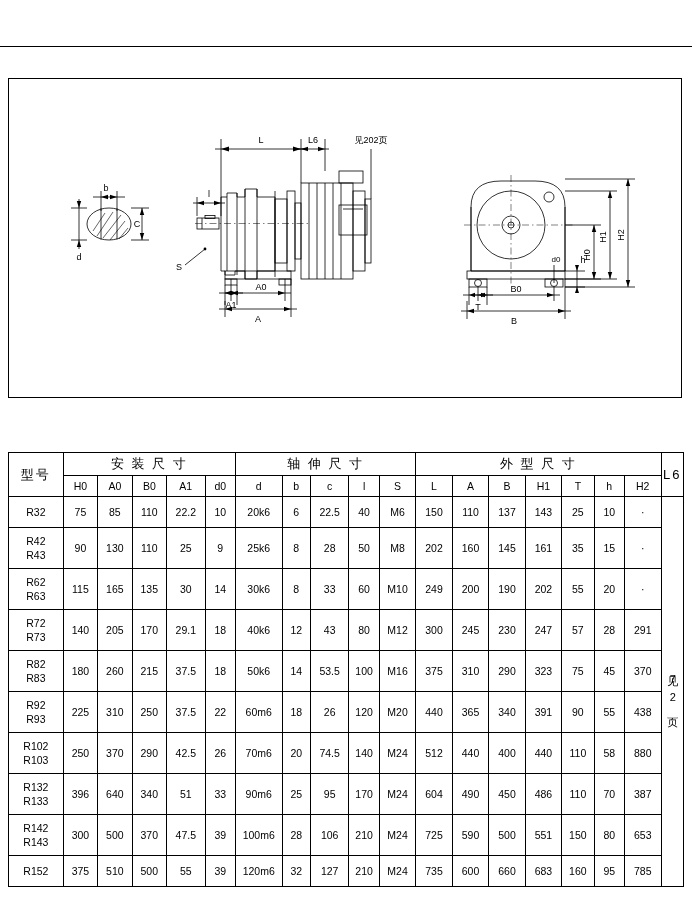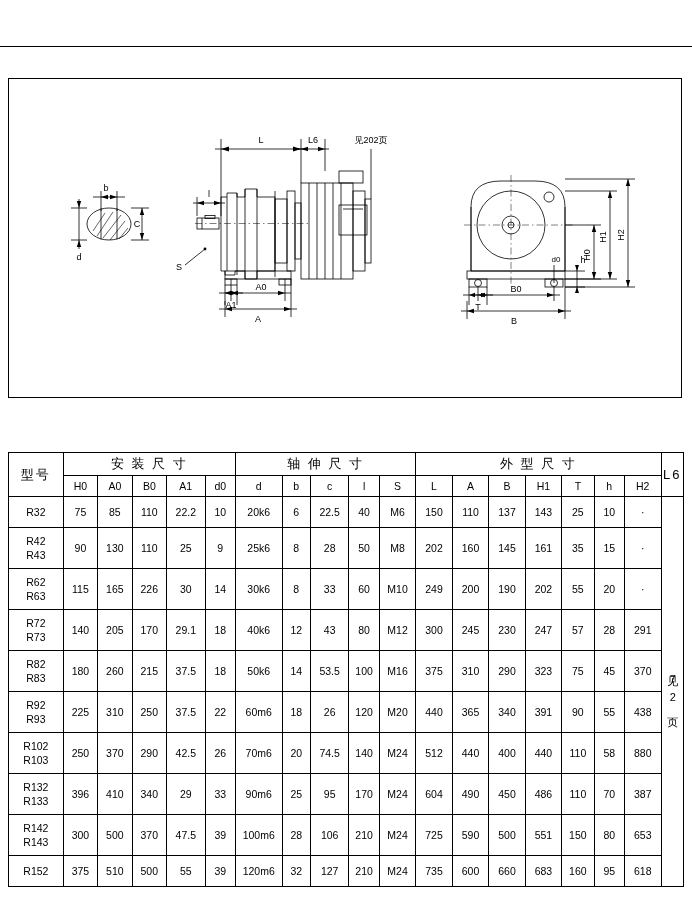--- a/index.html
+++ b/index.html
@@ -427,21 +427,21 @@
           <td class="dash">·</td>
         </tr>
 
         <tr>
           <td class="model-cell">
             <span>R62</span>
             <span>R63</span>
           </td>
           <td>115</td>
           <td>165</td>
-          <td>226</td>
+          <td>135</td>
           <td>30</td>
           <td>14</td>
           <td>30k6</td>
           <td>8</td>
           <td>33</td>
           <td>60</td>
           <td>M10</td>
           <td>249</td>
           <td>200</td>
           <td>190</td>
@@ -546,23 +546,23 @@
           <td>58</td>
           <td>880</td>
         </tr>
 
         <tr>
           <td class="model-cell">
             <span>R132</span>
             <span>R133</span>
           </td>
           <td>396</td>
-          <td>410</td>
+          <td>640</td>
           <td>340</td>
-          <td>29</td>
+          <td>51</td>
           <td>33</td>
           <td>90m6</td>
           <td>25</td>
           <td>95</td>
           <td>170</td>
           <td>M24</td>
           <td>604</td>
           <td>490</td>
           <td>450</td>
           <td>486</td>
@@ -608,20 +608,20 @@
           <td>32</td>
           <td>127</td>
           <td>210</td>
           <td>M24</td>
           <td>735</td>
           <td>600</td>
           <td>660</td>
           <td>683</td>
           <td>160</td>
           <td>95</td>
-          <td>618</td>
+          <td>785</td>
         </tr>
 
       </tbody>
     </table>
   </div>
 
 </div>
 
 </body></html>

